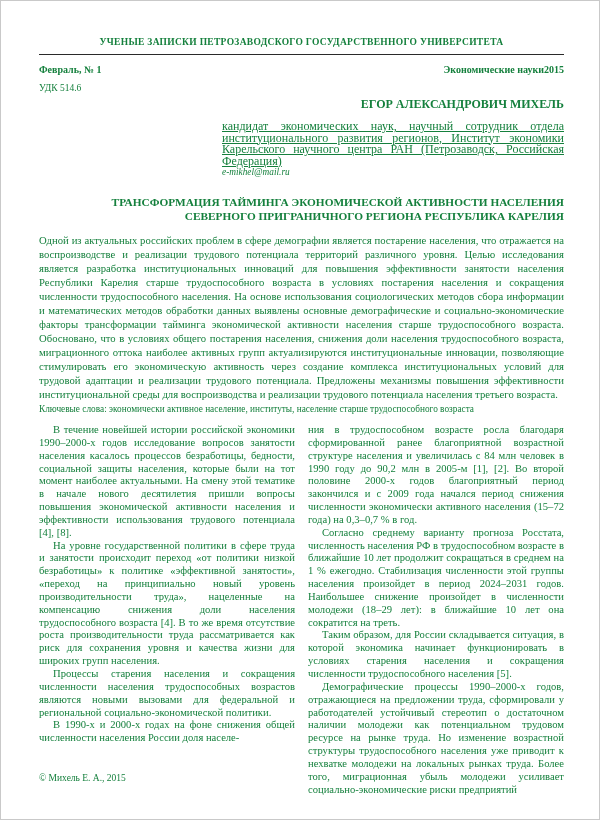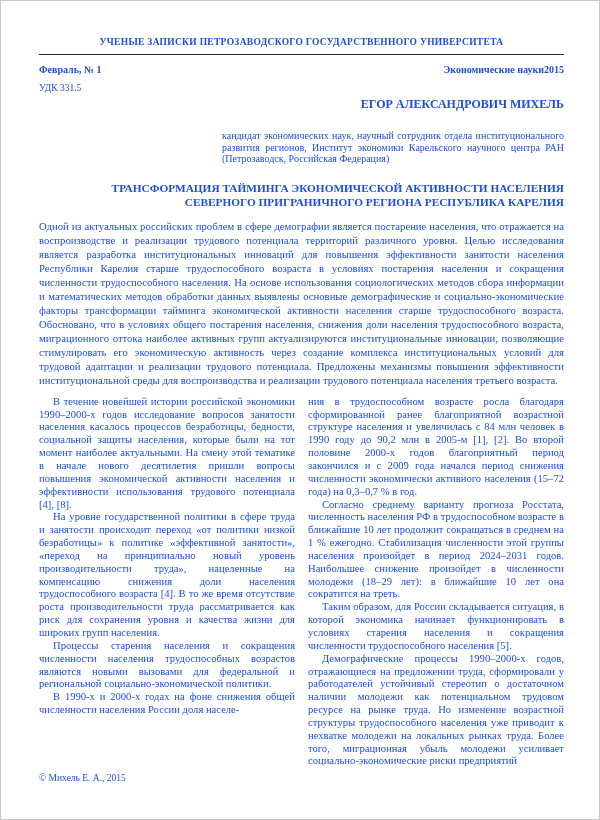--- a/index.html
+++ b/index.html
@@ -4,21 +4,21 @@
 <style>
   html, body { margin: 0; padding: 0; background: #fff; }
   .page {
     position: relative;
     width: 600px;
     height: 820px;
     box-sizing: border-box;
     background: #ffffff;
     border: 1px solid #c9c9c9;
     font-family: "Liberation Serif", "DejaVu Serif", serif;
-    color: #1d4ed8;
+    color: #15803d;
     overflow: hidden;
   }
   .inner {
     position: absolute;
     left: 38px;
     right: 35px;
     top: 0;
   }
   .journal-header {
     margin-top: 36px;
@@ -50,24 +50,25 @@
     margin-left: auto;
     width: 342px;
     text-align: left;
   }
   .author-name {
     text-align: right;
     font-weight: bold;
     font-size: 12px;
   }
   .author-affiliation {
-    margin-top: 18px;
-    font-size: 10px;
+    margin-top: 9px;
+    font-size: 12px;
     line-height: 11.6px;
     text-align: justify;
+    text-decoration: underline;
   }
   .author-email {
     font-style: italic;
     font-size: 9.3px;
     line-height: 11.6px;
   }
   .article-title {
     margin-top: 16px;
     text-align: right;
     font-weight: bold;
@@ -117,34 +118,36 @@
 
     <div class="journal-header">УЧЕНЫЕ ЗАПИСКИ ПЕТРОЗАВОДСКОГО ГОСУДАРСТВЕННОГО УНИВЕРСИТЕТА</div>
     <hr class="header-rule">
 
     <div class="issue-row">
       <span>Февраль, № 1</span>
       <span class="center">Экономические науки</span>
       <span>2015</span>
     </div>
 
-    <div class="udc">УДК 331.5</div>
+    <div class="udc">УДК 514.6</div>
 
     <div class="author-block">
       <div class="author-name">ЕГОР АЛЕКСАНДРОВИЧ МИХЕЛЬ</div>
       <div class="author-affiliation">кандидат экономических наук, научный сотрудник отдела институционального развития регионов, Институт экономики Карельского научного центра РАН (Петрозаводск, Российская Федерация)</div>
+      <div class="author-email">e-mikhel@mail.ru</div>
     </div>
 
     <div class="article-title">
       <div>ТРАНСФОРМАЦИЯ ТАЙМИНГА ЭКОНОМИЧЕСКОЙ АКТИВНОСТИ НАСЕЛЕНИЯ</div>
       <div>СЕВЕРНОГО ПРИГРАНИЧНОГО РЕГИОНА РЕСПУБЛИКА КАРЕЛИЯ</div>
     </div>
 
     <div class="abstract">Одной из актуальных российских проблем в сфере демографии является постарение населения, что отражается на воспроизводстве и реализации трудового потенциала территорий различного уровня. Целью исследования является разработка институциональных инноваций для повышения эффективности занятости населения Республики Карелия старше трудоспособного возраста в условиях постарения населения и сокращения численности трудоспособного населения. На основе использования социологических методов сбора информации и математических методов обработки данных выявлены основные демографические и социально-экономические факторы трансформации тайминга экономической активности населения старше трудоспособного возраста. Обосновано, что в условиях общего постарения населения, снижения доли населения трудоспособного возраста, миграционного оттока наиболее активных групп актуализируются институциональные инновации, позволяющие стимулировать его экономическую активность через создание комплекса институциональных условий для трудовой адаптации и реализации трудового потенциала. Предложены механизмы повышения эффективности институциональной среды для воспроизводства и реализации трудового потенциала населения третьего возраста.</div>
 
+    <div class="keywords">Ключевые слова: экономически активное население, институты, население старше трудоспособного возраста</div>
 
     <div class="columns">
       <div class="col">
           <p class="para">В течение новейшей истории российской экономики 1990–2000-х годов исследование вопросов занятости населения касалось процессов безработицы, бедности, социальной защиты населения, которые были на тот момент наиболее актуальными. На смену этой тематике в начале нового десятилетия пришли вопросы повышения экономической активности населения и эффективности использования трудового потенциала [4], [8].</p>
           <p class="para">На уровне государственной политики в сфере труда и занятости происходит переход «от политики низкой безработицы» к политике «эффективной занятости», «переход на принципиально новый уровень производительности труда», нацеленные на компенсацию снижения доли населения трудоспособного возраста [4]. В то же время отсутствие роста производительности труда рассматривается как риск для сохранения уровня и качества жизни для широких групп населения.</p>
           <p class="para">Процессы старения населения и сокращения численности населения трудоспособных возрастов являются новыми вызовами для федеральной и региональной социально-экономической политики.</p>
           <p class="para">В 1990-х и 2000-х годах на фоне снижения общей численности населения России доля населе-</p>
         </div>
       <div class="col">
           <p class="para no-indent">ния в трудоспособном возрасте росла благодаря сформированной ранее благоприятной возрастной структуре населения и увеличилась с 84 млн человек в 1990 году до 90,2 млн в 2005-м [1], [2]. Во второй половине 2000-х годов благоприятный период закончился и с 2009 года начался период снижения численности экономически активного населения (15–72 года) на 0,3–0,7 % в год.</p>

